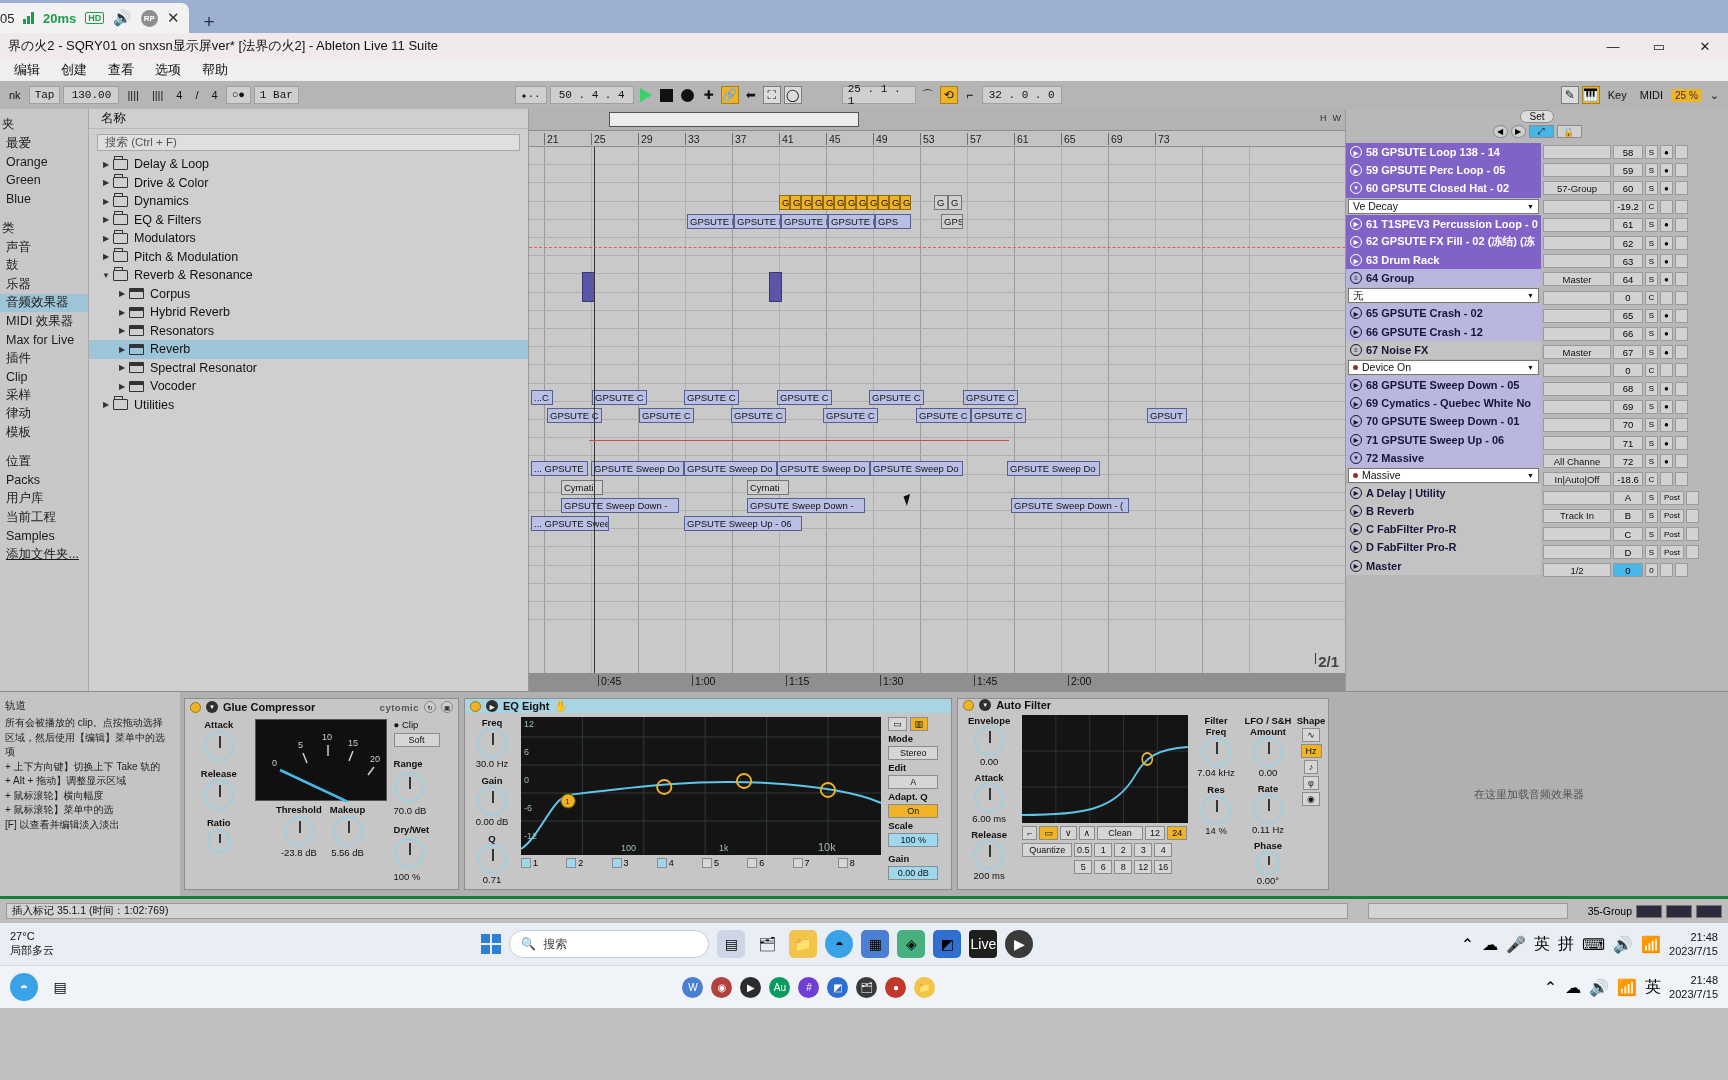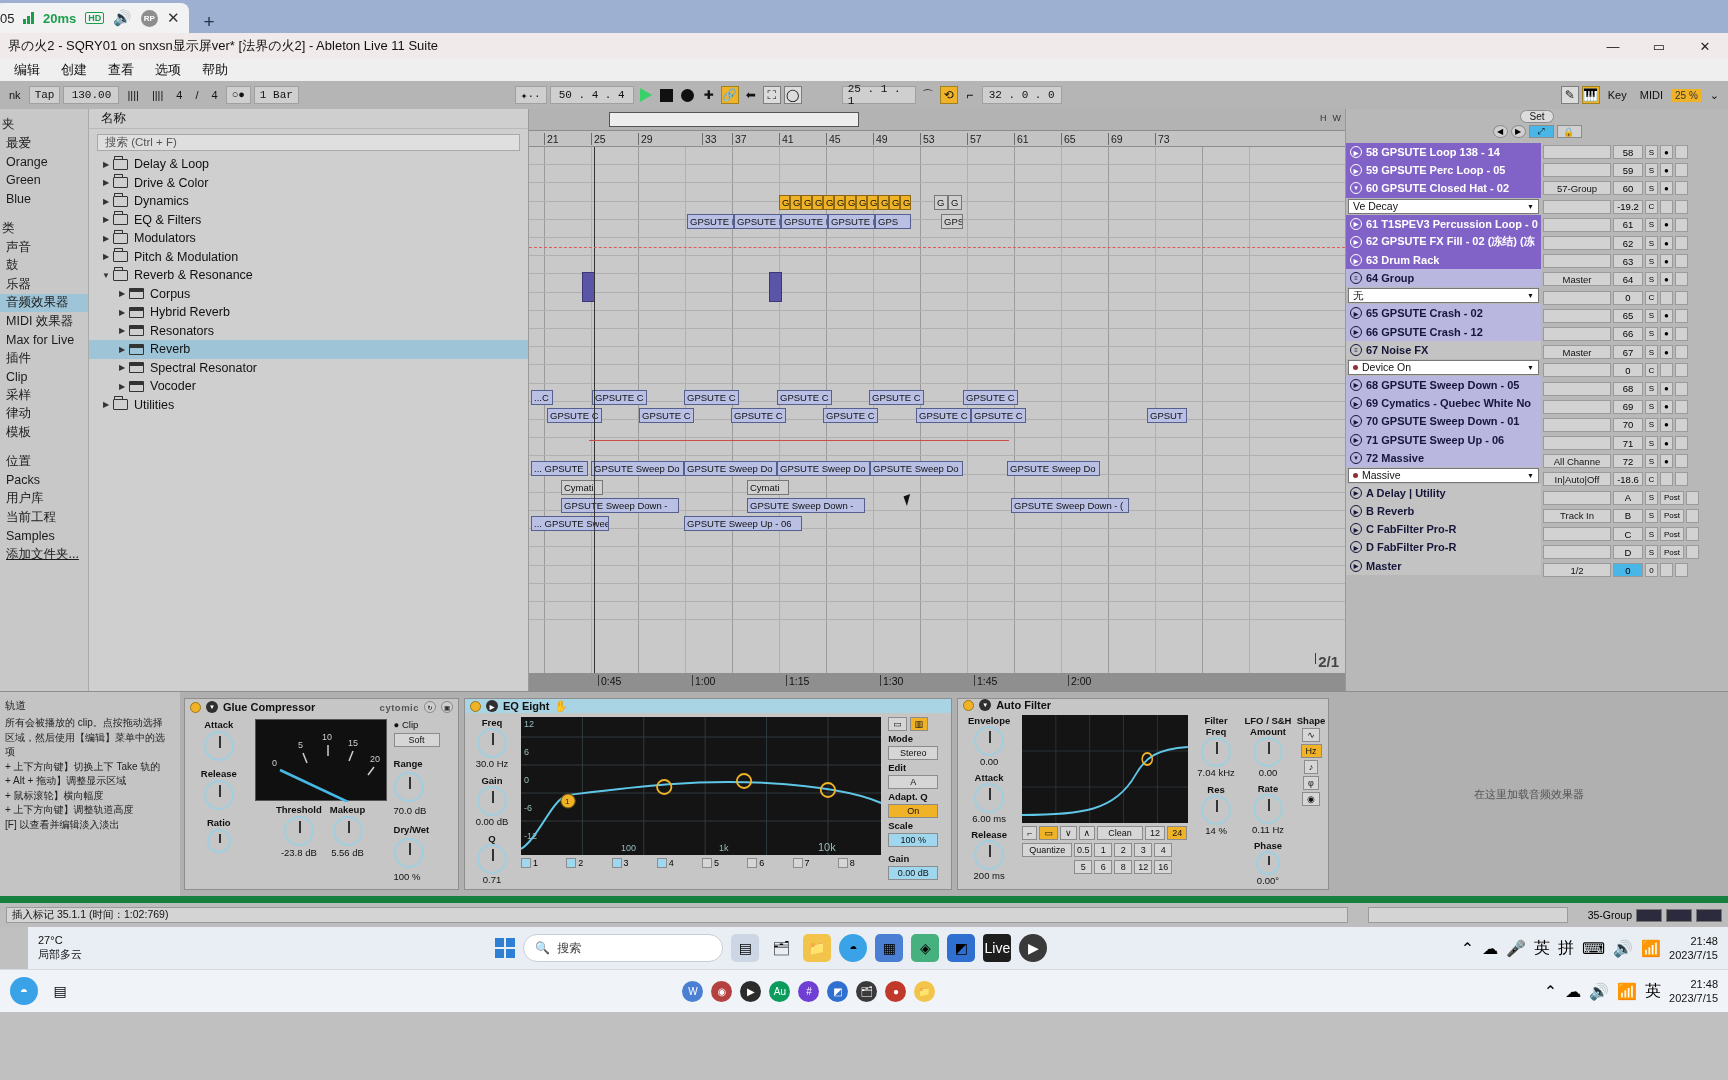--- a/index.html
+++ b/index.html
@@ -178,30 +178,30 @@
   .btnsm { border:1px solid #8c8c8c; background:#d6d6d6; font-size:9px; padding:1px 4px;
      display:inline-flex; align-items:center; justify-content:center; color:#111;}
   .btnsm.on { background:#f0b327; }
   .btnsm.blue { background:#9fd8ee;}
   .cyt { font-size:9.5px; color:#555; letter-spacing:0.5px;}
   #dropzone { flex:none; width:390px; display:flex; align-items:center;
      justify-content:center; font-size:11px; color:#555;}
 
   
   #statusbar { height:22px; background:#bdbdbd; display:flex; align-items:center;
-     gap:20px; padding:12px 6px; border-top:7px solid #15803d;}
+     gap:20px; padding:12px 6px; border-top:3px solid #15803d;}
   #statusmsg { flex:1; height:16px; background:#d4d4d4; border:1px solid #9a9a9a;
      font-size:10.5px; display:flex; align-items:center; padding-left:5px; color:#111;}
   #statusmsg2 { width:200px; height:16px; background:#d4d4d4; border:1px solid #9a9a9a;}
   #statusright { display:flex; align-items:center; gap:4px; font-size:10.5px;}
   .meterbox { width:26px;height:13px;background:#2b2b3d;border:1px solid #777;}
 
   
   #taskbar1 { height:42px; background:#e9eef4; display:flex; align-items:center;
-     justify-content:space-between; padding:0 10px;margin-left:28px; }
+     justify-content:space-between; padding:0 10px; }
   #taskbar2 { height:43px; background:#f0f3f7; display:flex; align-items:center;
      justify-content:space-between; padding:0 10px; border-top:1px solid #d6dbe2;}
   .weather { display:flex; flex-direction:column; font-size:11px; color:#111; line-height:1.25;}
   .tbcenter { display:flex; align-items:center; gap:8px;}
   .winlogo { width:20px;height:20px;display:grid;grid-template-columns:1fr 1fr;
      grid-template-rows:1fr 1fr; gap:2px;}
   .winlogo i { background:#2f7fd4; display:block;}
   .searchpill { width:200px; height:28px; background:#fff; border:1px solid #c9ced6;
      border-radius:16px; display:flex; align-items:center; gap:7px; padding:0 11px;
      font-size:12px; color:#444;}
@@ -405,21 +405,21 @@
       <div id="ovsel" style="left: 80px; width: 250px;"></div>
       <div class="ovhw">
         <span>H</span>
         <span>W</span>
       </div>
     </div>
     <div id="ruler">
         <span style="left: 18px;">21</span>
         <span style="left: 65px;">25</span>
         <span style="left: 112px;">29</span>
-        <span style="left: 176px;">33</span>
+        <span style="left: 159px;">33</span>
         <span style="left: 206px;">37</span>
         <span style="left: 253px;">41</span>
         <span style="left: 300px;">45</span>
         <span style="left: 347px;">49</span>
         <span style="left: 394px;">53</span>
         <span style="left: 441px;">57</span>
         <span style="left: 488px;">61</span>
         <span style="left: 535px;">65</span>
         <span style="left: 582px;">69</span>
         <span style="left: 629px;">73</span>
@@ -829,21 +829,21 @@
     <div class="ht">轨道</div>
     <div id="helpbody">
         <div>所有会被播放的 clip。点按拖动选择</div>
         <div>区域，然后使用【编辑】菜单中的选</div>
         <div>项</div>
         <div></div>
         <div>+ 上下方向键】切换上下 Take 轨的</div>
         <div></div>
         <div>+ Alt + 拖动】调整显示区域</div>
         <div>+ 鼠标滚轮】横向幅度</div>
-        <div>+ 上下方向键】调整轨道高度</div>
+        <div>+ 鼠标滚轮】菜单中的选</div>
         <div>[F] 以查看并编辑淡入淡出</div>
       </div>
   </div>
 
   <div id="devrack">
 
     <div class="device" style="width:275px">
       <div class="devhdr gray">
         <span class="led"></span>
         <span class="tridn">▼</span>

